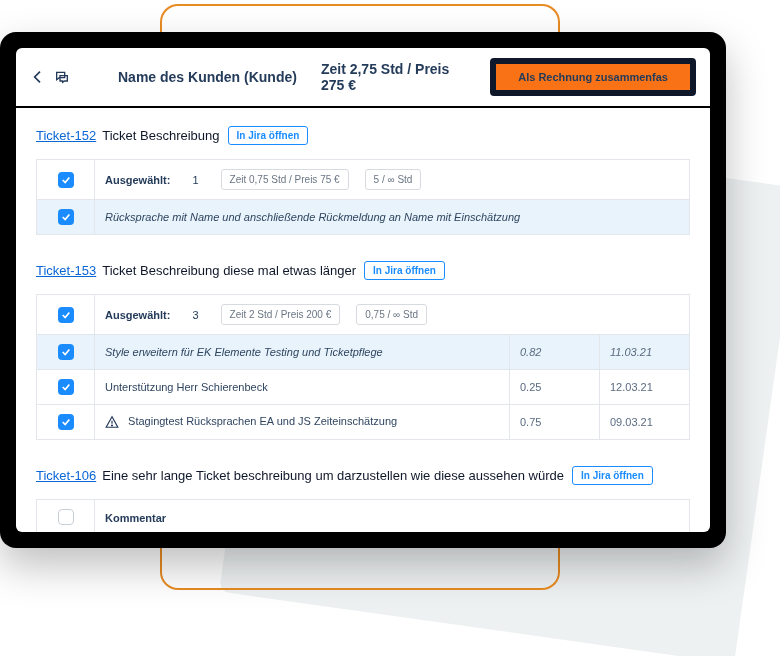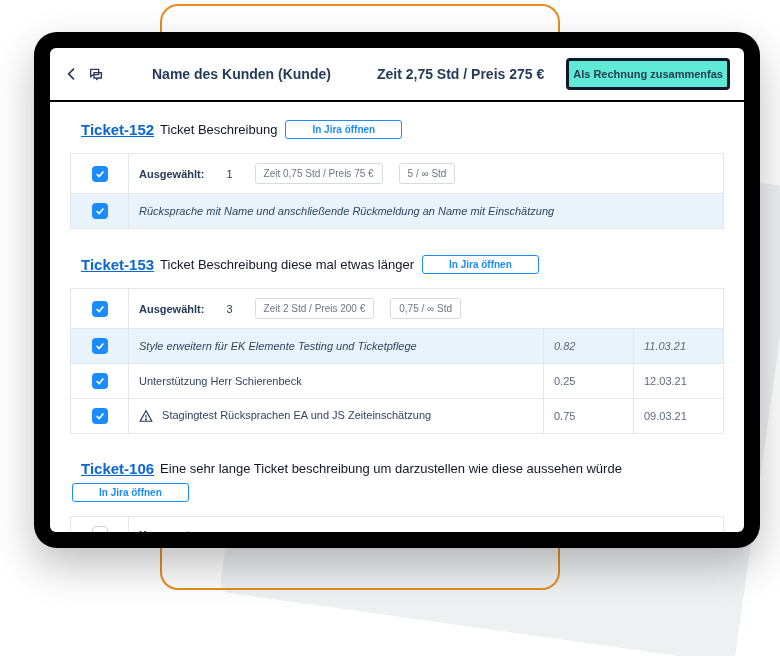--- a/index.html
+++ b/index.html
@@ -40,25 +40,25 @@
     height: 480px;
     background: #eef1f2;
     transform: rotate(8deg);
     border-radius: 10px;
     z-index: 0;
   }
   
   .tablet {
     position: absolute;
     top: 32px;
-    left: 34px;
+    left: 0;
     width: 726px;
     height: 516px;
     background: #000;
-    border-radius: 23px;
+    border-radius: 16px;
     padding: 16px;
     z-index: 2;
     box-shadow: 0 18px 40px rgba(0,0,0,0.25);
   }
   .screen {
     width: 100%;
     height: 100%;
     background: #fff;
     border-radius: 6px;
     overflow: hidden;
@@ -78,58 +78,57 @@
   .hdr-title {
     flex: 0 0 auto;
     margin-left: 36px;
     font-size: 14px;
     font-weight: 700;
     color: #243b5a;
   }
   .hdr-spacer { flex: 1; }
   .hdr-meta { font-size: 14px; font-weight: 600; color: #243b5a; margin-right: 10px;}
   .hdr-btn {
-    border: 3px solid #0f172a;
+    border: 6px solid #0f172a;
     border-radius: 4px;
-    padding: 7px 4px;
+    padding: 7px 22px;
     font-size: 11px;
     font-weight: 600;
     color: #243b5a;
-    background: #5eead4;
+    background: #f97316;
     white-space: nowrap;
   }
   .content {
     padding: 18px 20px 0 20px;
     overflow: hidden;
     font-size: 12px;
     color: #243b5a;
   }
   .ticket-block { margin-bottom: 26px; }
   .ticket-head {
     display: flex;
     align-items: center;
     flex-wrap: wrap;
     gap: 6px;
     margin-bottom: 14px;
   }
   .ticket-id {
     color: #0b66d6;
     text-decoration: underline;
-    font-weight: 700;
-    font-size: 15px;
-    margin-left: 11px;
+    font-weight: 400;
+    font-size: 13px;
   }
   .ticket-desc { color: #0f172a; font-size: 13px; }
   .jira-btn {
     border: 1px solid #1a8cff;
     color: #1a8cff;
     background: #fff;
     font-size: 10px;
     font-weight: 600;
-    padding: 3px 26px;
+    padding: 3px 8px;
     border-radius: 3px;
     margin-left: 2px;
   }
   .tbl {
     width: 100%;
     border: 1px solid #e3e7ec;
     border-collapse: collapse;
     padding-left: 9px;
   }
   .tbl td {

